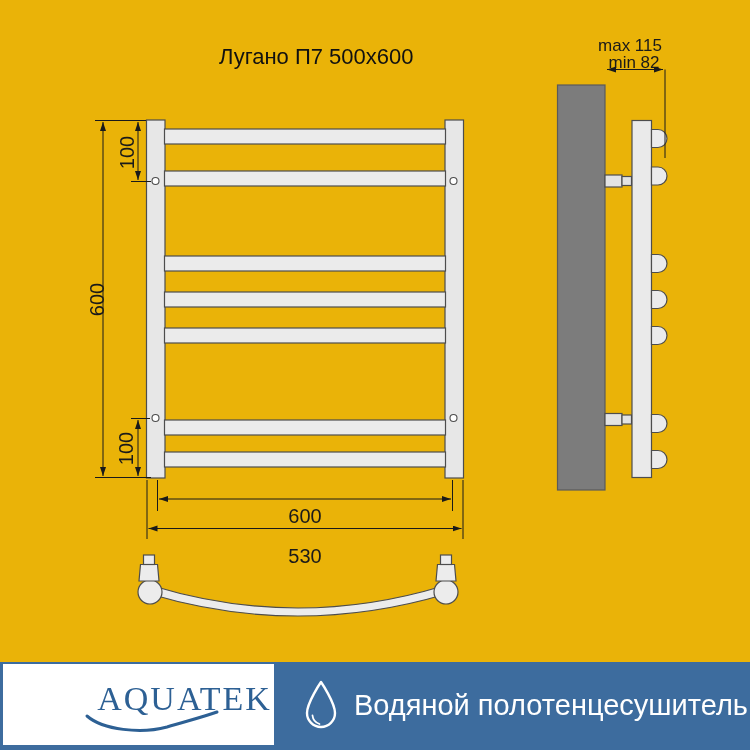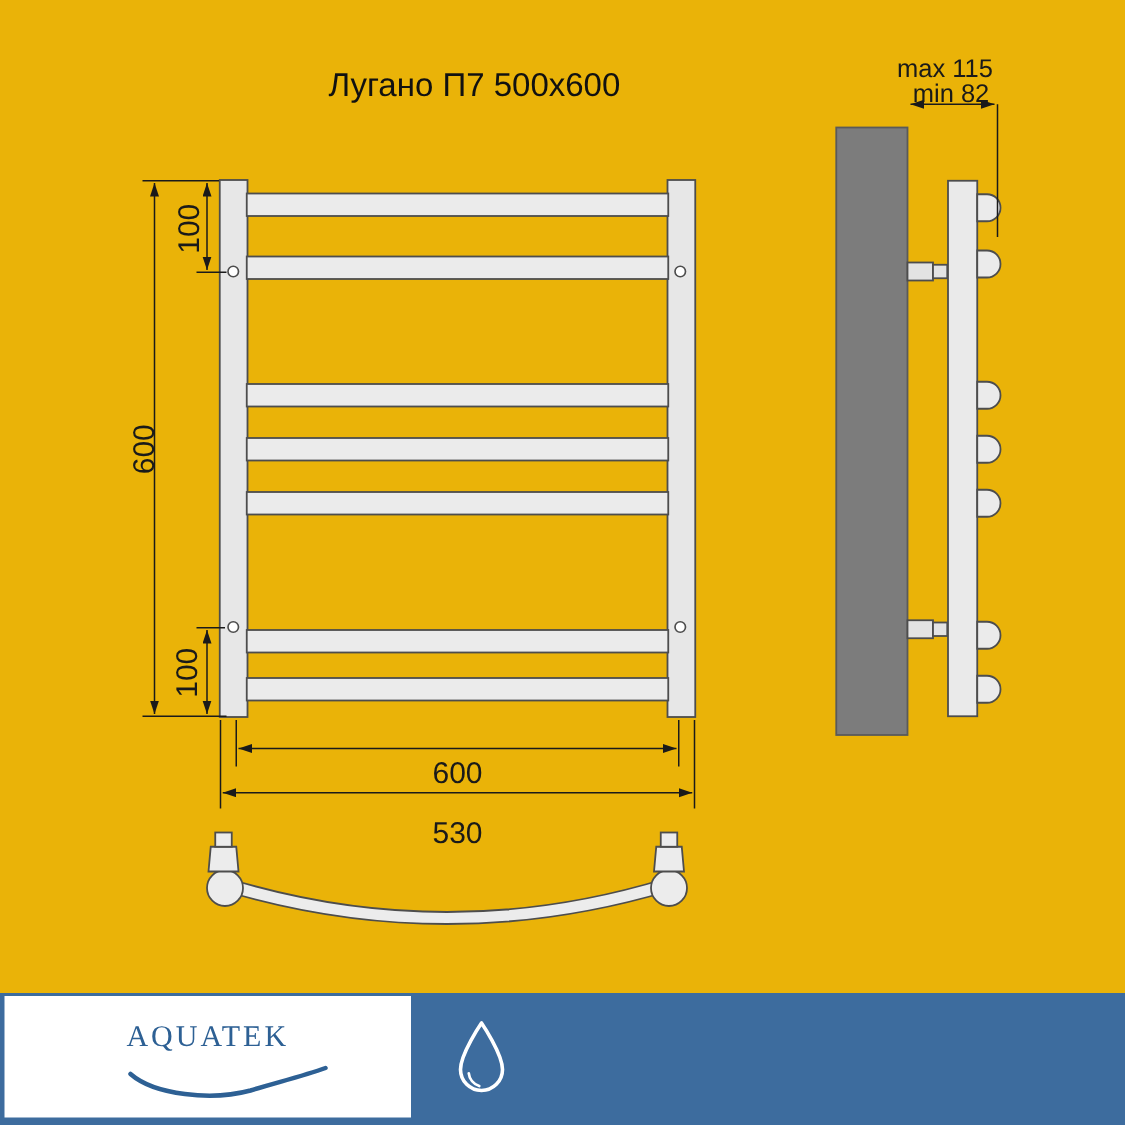--- a/index.html
+++ b/index.html
@@ -8,21 +8,21 @@
   .lbl{position:absolute;color:#1a1a1a;white-space:nowrap;}
   .title{font-size:22px;color:#111;}
   .dim{font-size:20px;text-align:center;}
   .dim-sm{font-size:17px;text-align:center;}
   .rot{transform:rotate(-90deg);transform-origin:center center;}
   svg{position:absolute;left:0;top:0;}
   
   .footer{position:absolute;left:0;top:662px;width:750px;height:88px;}
   .logo-box{position:absolute;left:3px;top:2px;width:271px;height:81px;background:#ffffff;}
   .brand{position:absolute;left:0;top:16px;width:100%;text-align:center;
-         font-family:"Liberation Serif",serif;font-size:20px;letter-spacing:2px;font-weight:500;}
+         font-family:"Liberation Serif",serif;font-size:34px;letter-spacing:2px;font-weight:500;padding-left:46px;}
   .footer-text{position:absolute;left:354px;top:0;height:86px;display:flex;align-items:center;
          color:#ffffff;font-size:29px;}
   .drop-wrap{position:absolute;left:301px;top:17px;width:40px;height:52px;}
 </style>
 </head>
 <body>
 
 <div class="page">
 
   <svg width="750" height="662" viewBox="0 0 750 662">
@@ -124,15 +124,16 @@
       <svg width="271" height="81" viewBox="0 0 271 81" style="left:0;top:0;">
         <path d="M84,52 C100,66 138,70 164,63 C184,57 200,53 214,48" stroke="#2d6094" stroke-width="3" fill="none" stroke-linecap="round"></path>
       </svg>
     </div>
     <div class="drop-wrap">
       <svg width="40" height="52" viewBox="0 0 40 52">
         <path d="M20,3 C20,3 6,23.5 6,34 a14,14 0 0 0 28,0 C34,23.5 20,3 20,3 Z" stroke="#ffffff" stroke-width="2.4" fill="none" stroke-linejoin="round"></path>
         <path d="M11.5,36.5 a10,10 0 0 0 7,8.5" stroke="#ffffff" stroke-width="1.8" fill="none" stroke-linecap="round"></path>
       </svg>
     </div>
+    <span class="footer-text">Водяной полотенцесушитель</span>
   </div>
 
 </div>
 
 </body></html>

